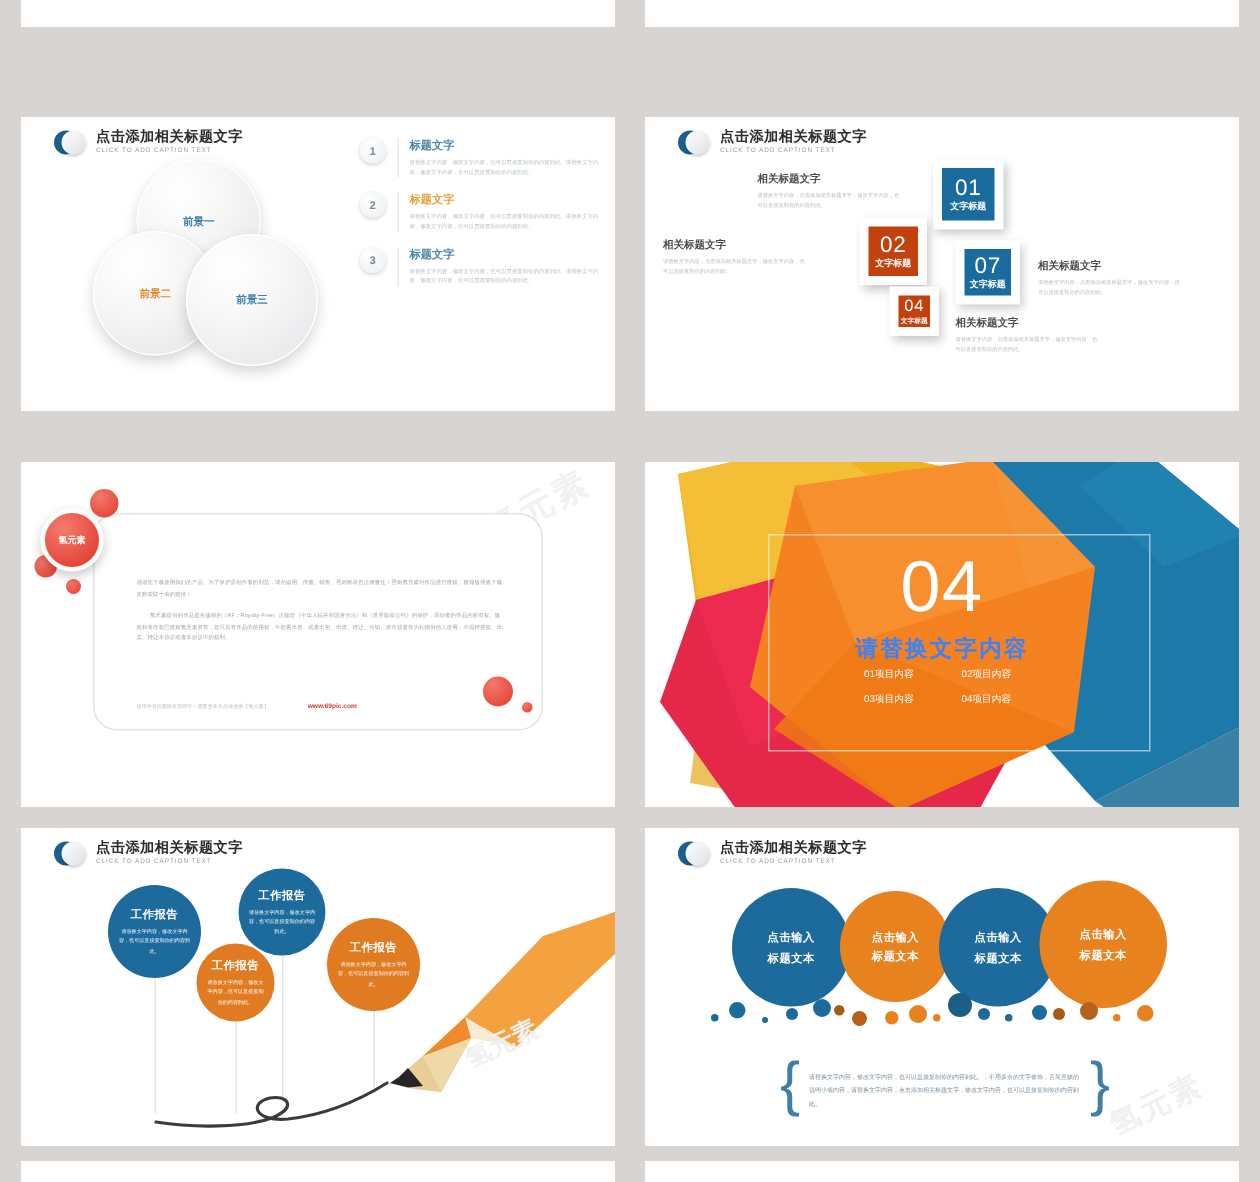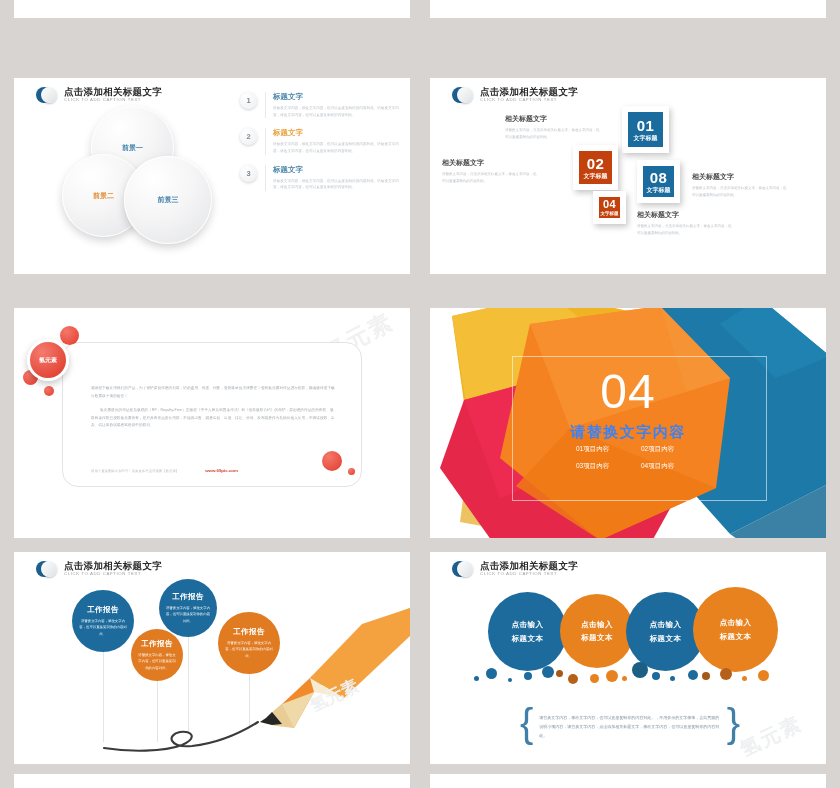--- a/index.html
+++ b/index.html
@@ -53,21 +53,21 @@
   .nbody{border-left:1px solid #e6e8ea;padding-left:7px;flex:1;}
   .ntitle{font-size:7.5px;font-weight:bold;margin-bottom:3px;}
   .t-blue{color:#4b86ab;} .t-orange{color:#e8a13c;}
   .ndesc{font-size:3.6px;color:#b9c0c6;line-height:1.85;}
 
   
   .sqcard{position:absolute;background:#fff;padding:6px;
       box-shadow:2px 3px 6px rgba(0,0,0,.22);}
   .sqtile{width:100%;height:100%;display:flex;flex-direction:column;
       align-items:center;justify-content:center;color:#fff;line-height:1;}
-  .sqtile .n{font-size:15px;font-weight:bold;letter-spacing:.5px;}
+  .sqtile .n{font-size:15px;font-weight:normal;letter-spacing:.5px;}
   .sqtile .l{font-size:6px;font-weight:bold;margin-top:2px;}
   .bluetile{background:#1b6c9e;} .orangetile{background:#c2410c;}
   .sq1{left:192px;top:28px;width:47px;height:47px;}
   .sq2{left:143px;top:67px;width:45px;height:45px;}
   .sq3{left:207px;top:82px;width:43px;height:43px;}
   .sq4{left:163px;top:113px;width:33px;height:33px;}
   .sqtxt{position:absolute;width:97px;}
   .sqtxt .tt{font-size:7px;font-weight:bold;color:#4a4a4a;margin-bottom:3px;}
   .sqtxt .dd{font-size:3.5px;color:#b7bec4;line-height:1.9;}
   .st1{left:75px;top:36px;}
@@ -231,21 +231,21 @@
       </div>
     </div>
     <div class="sqcard sq2">
       <div class="sqtile orangetile">
         <span class="n">02</span>
         <span class="l">文字标题</span>
       </div>
     </div>
     <div class="sqcard sq3">
       <div class="sqtile bluetile">
-        <span class="n">08</span>
+        <span class="n">07</span>
         <span class="l">文字标题</span>
       </div>
     </div>
     <div class="sqcard sq4">
       <div class="sqtile orangetile">
         <span class="n" style="font-size:11px">04</span>
         <span class="l" style="font-size:4.5px">文字标题</span>
       </div>
     </div>
 

